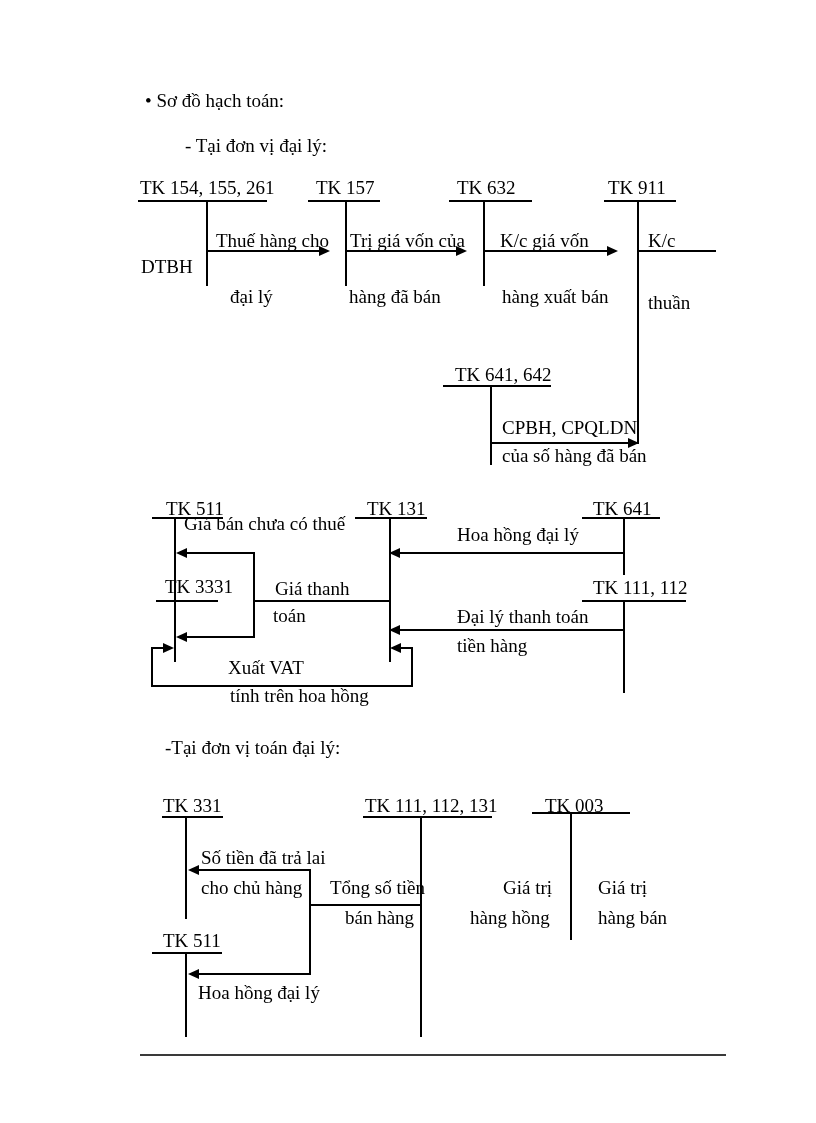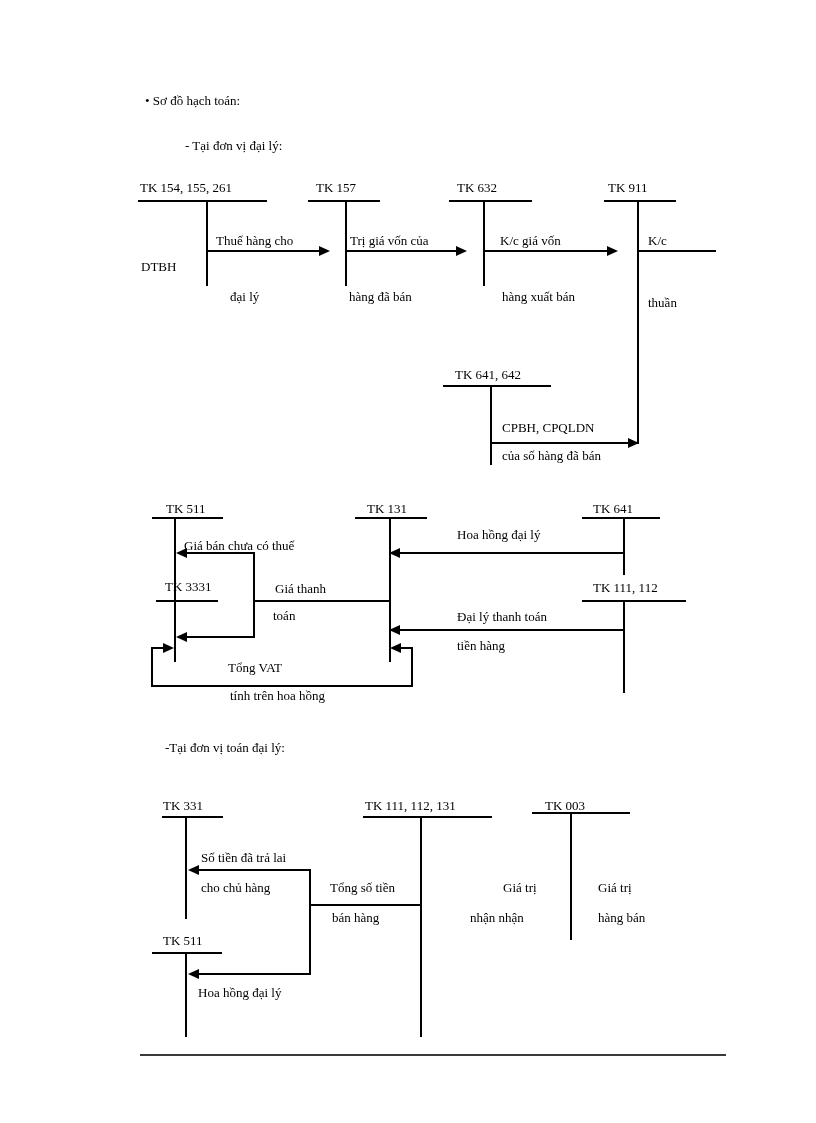--- a/index.html
+++ b/index.html
@@ -1,21 +1,21 @@
 <!DOCTYPE html>
 <html><head>
 <meta charset="utf-8">
 <style>
   html,body{margin:0;padding:0;background:#ffffff;}
   .page{
     position:relative;width:816px;height:1123px;background:#ffffff;
     font-family:"Liberation Serif","DejaVu Serif",serif;color:#000;
     overflow:hidden;
   }
-  .lbl{position:absolute;font-size:13px;line-height:19px;white-space:nowrap;}
+  .lbl{position:absolute;font-size:19px;line-height:19px;white-space:nowrap;}
   .ln{position:absolute;background:#000;}
   .ah{position:absolute;width:0;height:0;border-top:5px solid transparent;border-bottom:5px solid transparent;}
   .ah-r{border-left:11px solid #000;}
   .ah-l{border-right:11px solid #000;}
   .footer-rule{position:absolute;background:#3a3a3a;}
 </style>
 </head>
 <body>
 
 <div class="page">
@@ -73,21 +73,21 @@
   <div class="lbl" style="left:593px;top:499px">TK 641</div>
 
   <div class="ln" style="left:152px;top:517px;width:71px;height:2px"></div>
   <div class="ln" style="left:355px;top:517px;width:72px;height:2px"></div>
   <div class="ln" style="left:582px;top:517px;width:78px;height:2px"></div>
 
   <div class="ln" style="left:174px;top:517px;width:2px;height:145px"></div>
   <div class="ln" style="left:389px;top:517px;width:2px;height:145px"></div>
   <div class="ln" style="left:623px;top:517px;width:2px;height:58px"></div>
 
-  <div class="lbl" style="left:184px;top:536px">Giá bán chưa có thuế</div>
+  <div class="lbl" style="left:184px;top:514px">Giá bán chưa có thuế</div>
   <div class="ln" style="left:186px;top:552px;width:69px;height:2px"></div>
   <div class="ah ah-l" style="left:176px;top:548px"></div>
   <div class="ln" style="left:253px;top:552px;width:2px;height:86px"></div>
 
   <div class="lbl" style="left:457px;top:525px">Hoa hồng đại lý</div>
   <div class="ln" style="left:400px;top:552px;width:225px;height:2px"></div>
   <div class="ah ah-l" style="left:389px;top:548px"></div>
 
   <div class="lbl" style="left:165px;top:577px">TK 3331</div>
   <div class="ln" style="left:156px;top:600px;width:62px;height:2px"></div>
@@ -109,21 +109,21 @@
   <div class="lbl" style="left:457px;top:636px">tiền hàng</div>
 
   <div class="ln" style="left:151px;top:647px;width:2px;height:40px"></div>
   <div class="ln" style="left:411px;top:647px;width:2px;height:40px"></div>
   <div class="ln" style="left:151px;top:685px;width:262px;height:2px"></div>
   <div class="ln" style="left:151px;top:647px;width:13px;height:2px"></div>
   <div class="ah ah-r" style="left:163px;top:643px"></div>
   <div class="ln" style="left:401px;top:647px;width:12px;height:2px"></div>
   <div class="ah ah-l" style="left:390px;top:643px"></div>
 
-  <div class="lbl" style="left:228px;top:658px">Tổng VAT</div>
+  <div class="lbl" style="left:228px;top:658px">Xuất VAT</div>
   <div class="lbl" style="left:230px;top:686px">tính trên hoa hồng</div>
 
   <div class="lbl" style="left:165px;top:738px">-Tại đơn vị toán đại lý:</div>
 
   <div class="lbl" style="left:163px;top:796px">TK 331</div>
   <div class="lbl" style="left:365px;top:796px">TK 111, 112, 131</div>
   <div class="lbl" style="left:545px;top:796px">TK 003</div>
 
   <div class="ln" style="left:162px;top:816px;width:61px;height:2px"></div>
   <div class="ln" style="left:363px;top:816px;width:129px;height:2px"></div>
@@ -135,24 +135,24 @@
 
   <div class="lbl" style="left:201px;top:848px">Số tiền đã trả lai</div>
   <div class="ln" style="left:197px;top:869px;width:114px;height:2px"></div>
   <div class="ah ah-l" style="left:188px;top:865px"></div>
   <div class="lbl" style="left:201px;top:878px">cho chủ hàng</div>
 
   <div class="ln" style="left:309px;top:869px;width:2px;height:105px"></div>
 
   <div class="lbl" style="left:330px;top:878px">Tổng số tiền</div>
   <div class="ln" style="left:311px;top:904px;width:111px;height:2px"></div>
-  <div class="lbl" style="left:332px;top:908px">bán hàng</div>
+  <div class="lbl" style="left:345px;top:908px">bán hàng</div>
 
   <div class="lbl" style="left:503px;top:878px">Giá trị</div>
-  <div class="lbl" style="left:470px;top:908px">nhận nhận</div>
+  <div class="lbl" style="left:470px;top:908px">hàng hồng</div>
   <div class="lbl" style="left:598px;top:878px">Giá trị</div>
   <div class="lbl" style="left:598px;top:908px">hàng bán</div>
 
   <div class="lbl" style="left:163px;top:931px">TK 511</div>
   <div class="ln" style="left:152px;top:952px;width:70px;height:2px"></div>
   <div class="ln" style="left:185px;top:952px;width:2px;height:85px"></div>
 
   <div class="ln" style="left:197px;top:973px;width:114px;height:2px"></div>
   <div class="ah ah-l" style="left:188px;top:969px"></div>
   <div class="lbl" style="left:198px;top:983px">Hoa hồng đại lý</div>

